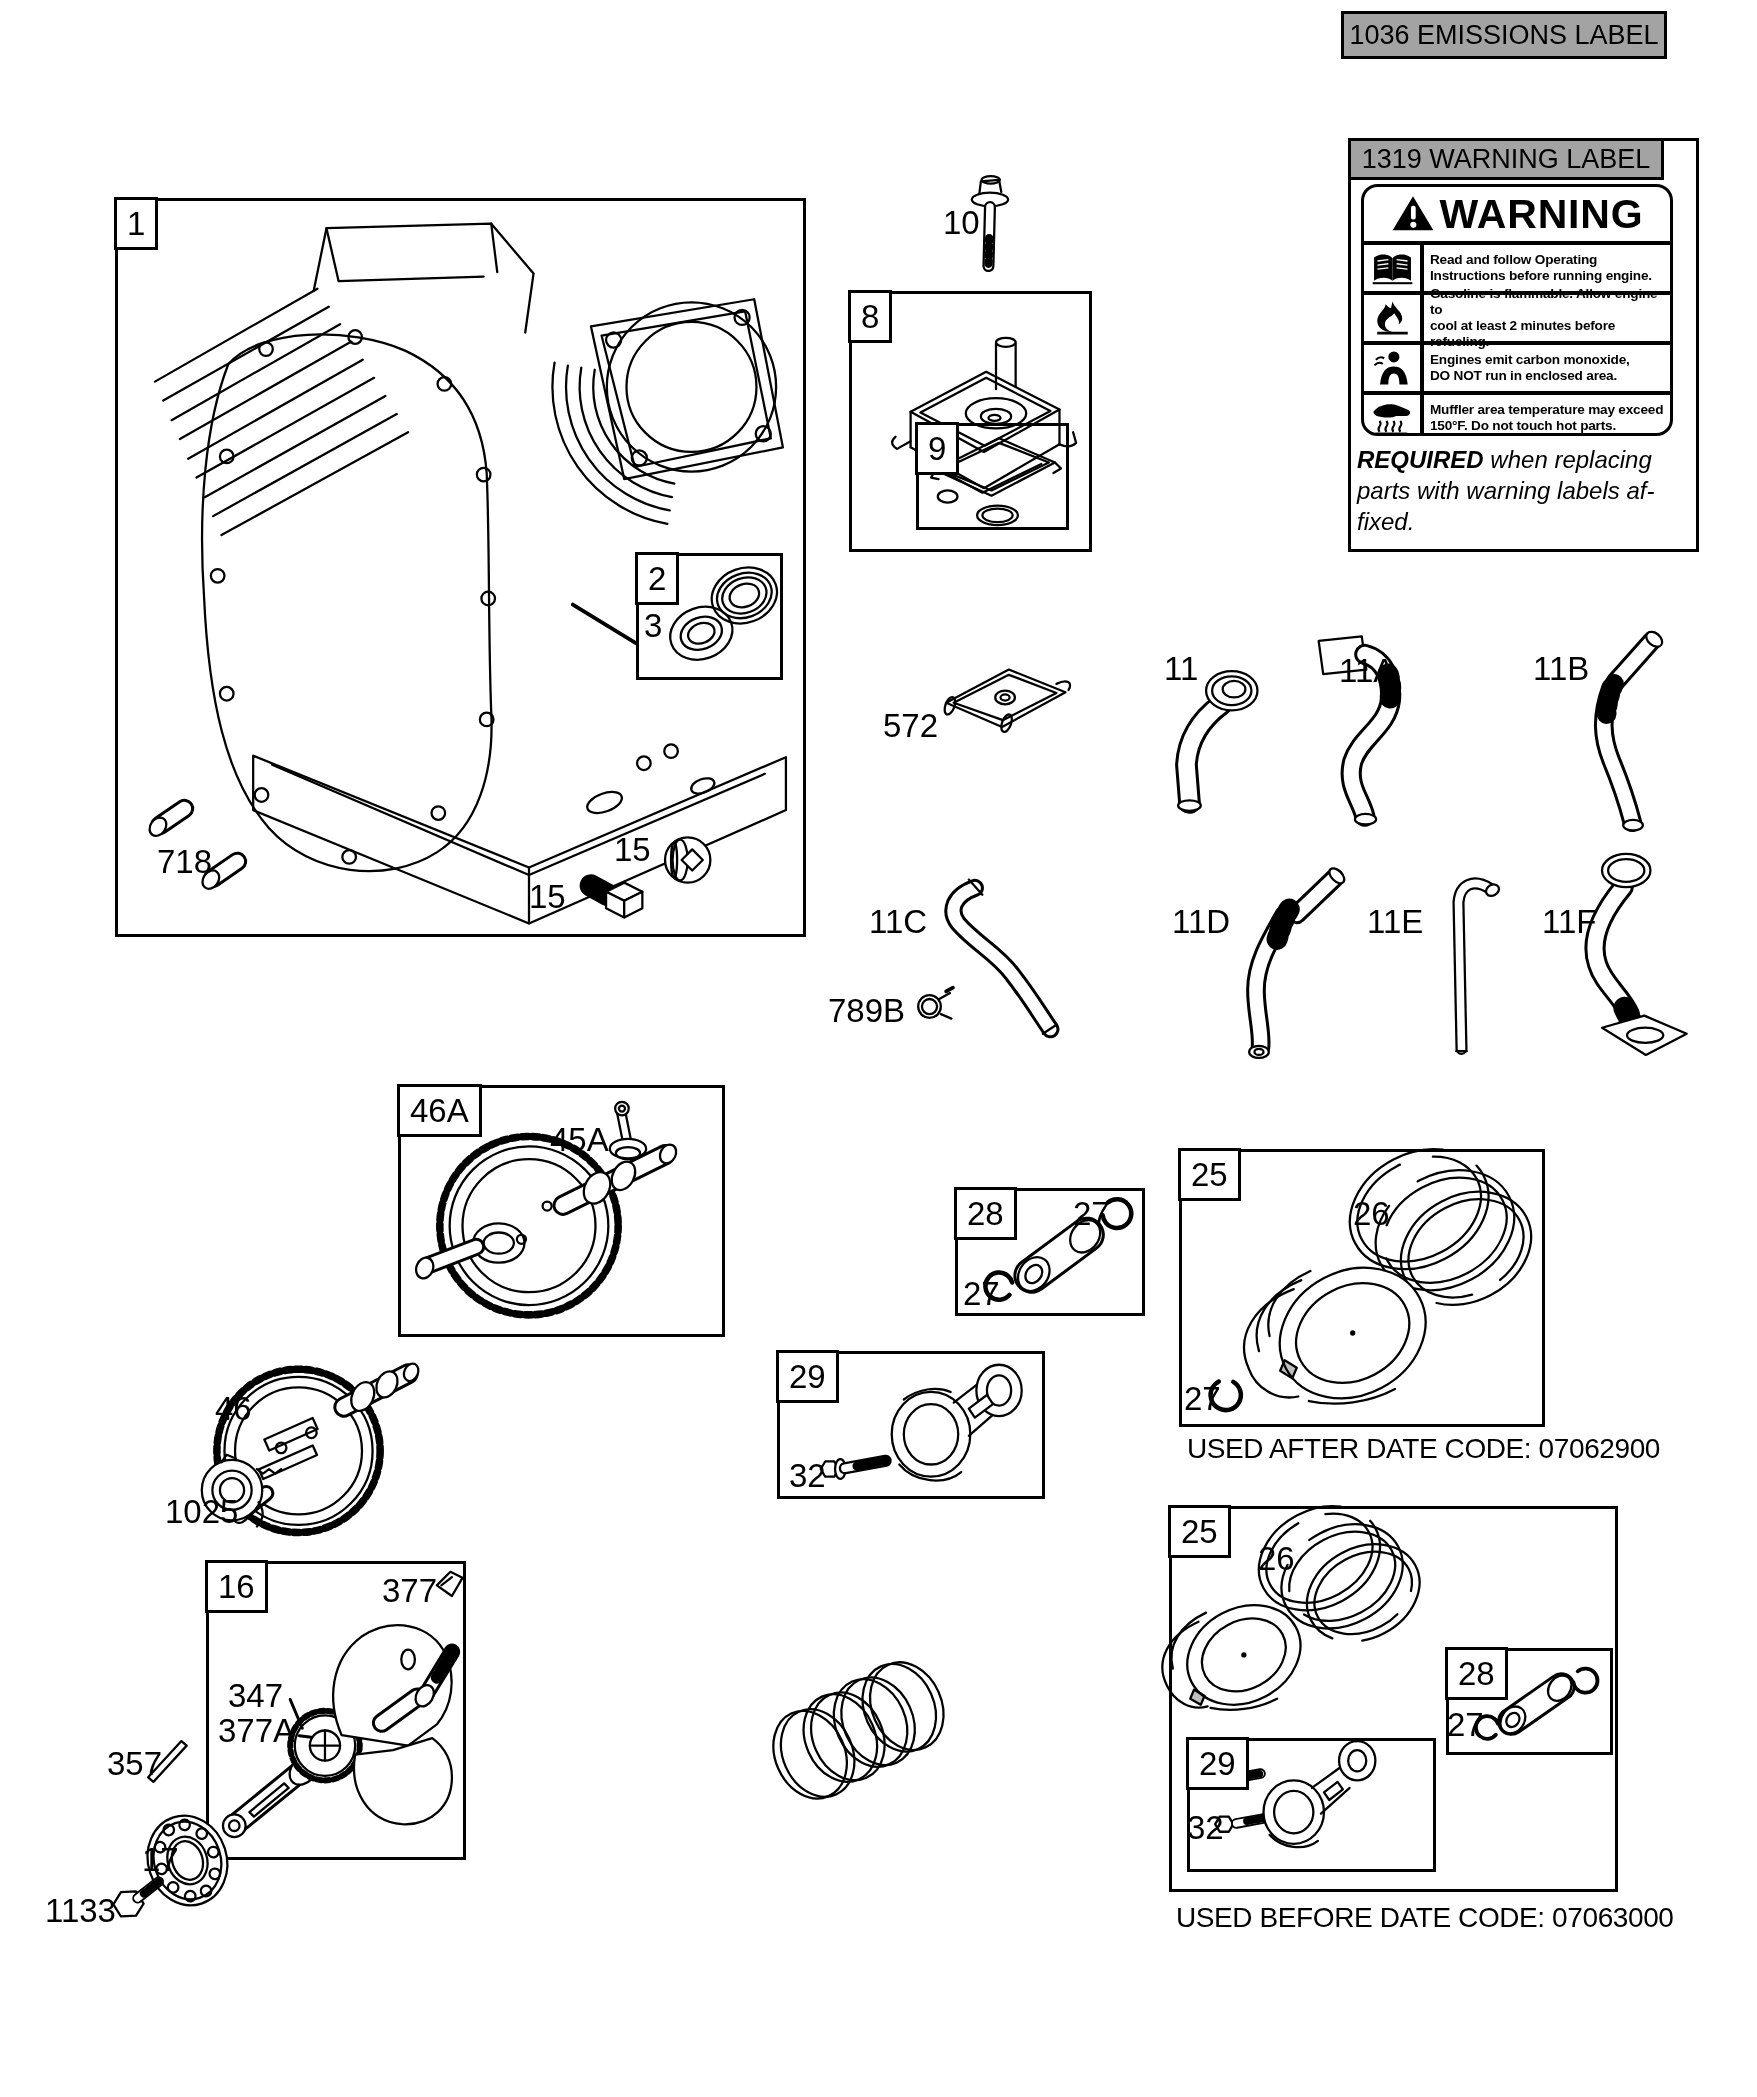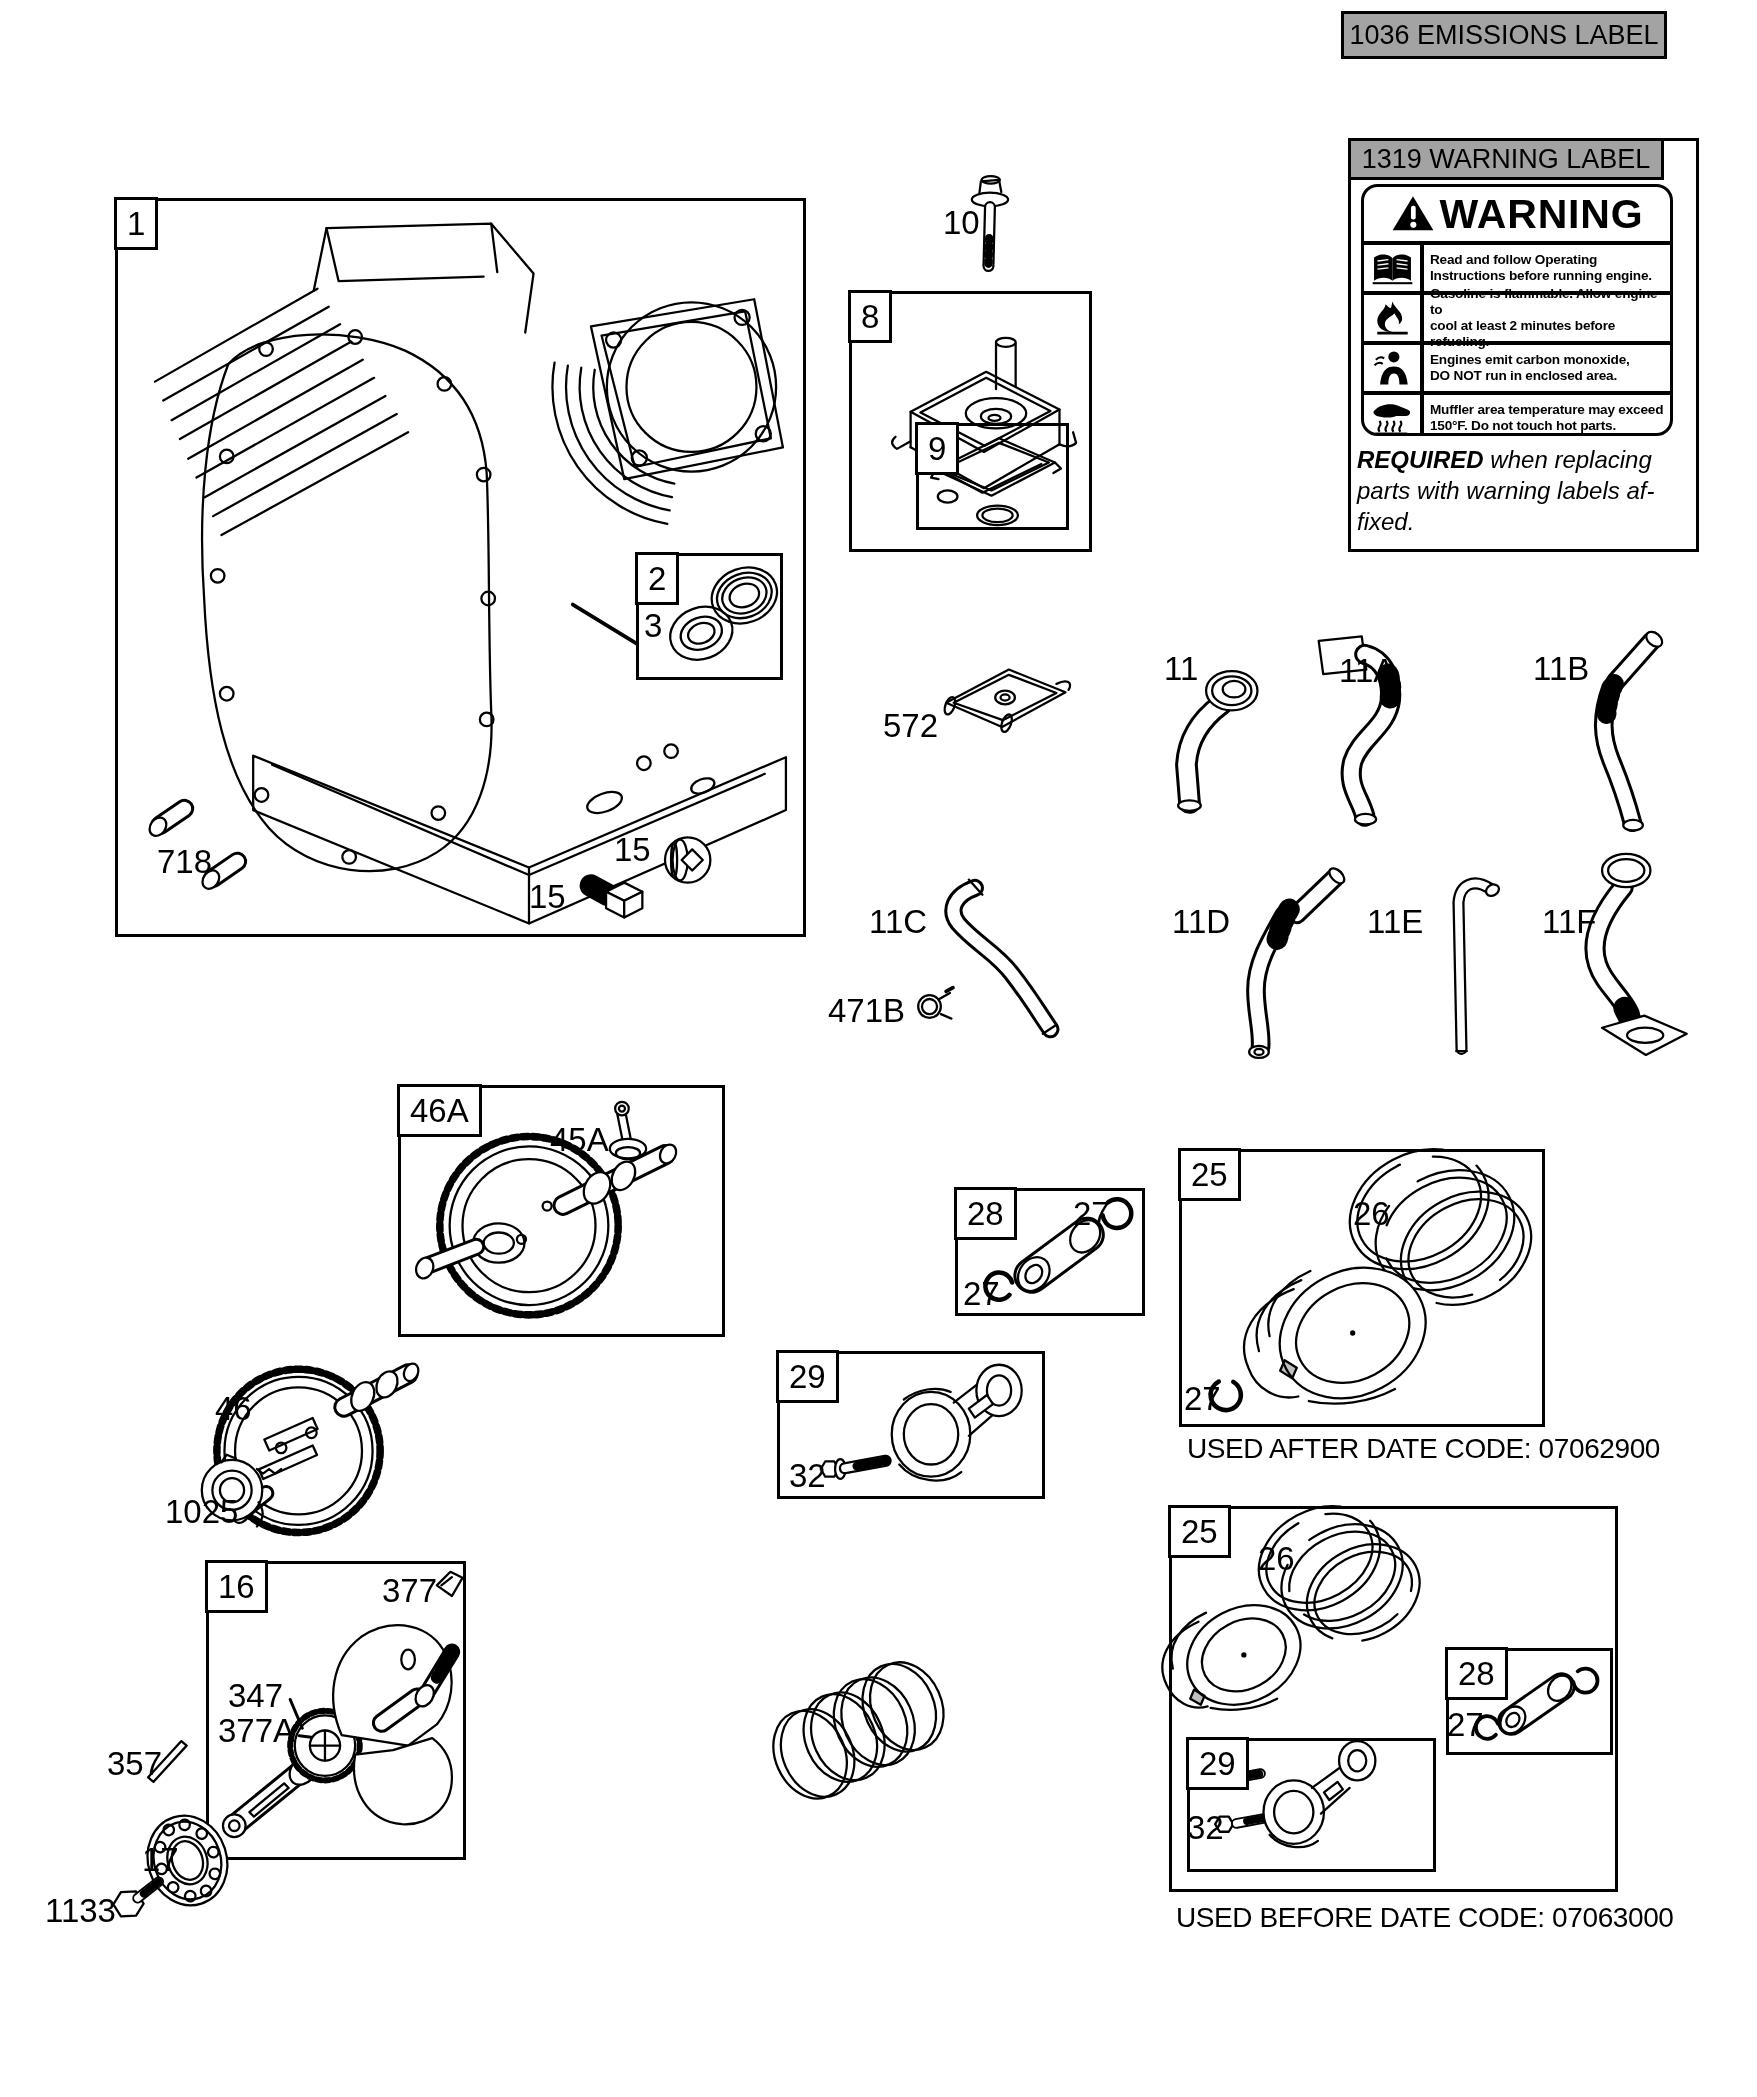--- a/index.html
+++ b/index.html
@@ -508,21 +508,21 @@
   <div class="callout" style="left:943px;top:206px">10</div>
   <div class="callout" style="left:644px;top:609px">3</div>
   <div class="callout" style="left:883px;top:709px">572</div>
   <div class="callout" style="left:157px;top:845px">718</div>
   <div class="callout" style="left:614px;top:833px">15</div>
   <div class="callout" style="left:529px;top:880px">15</div>
   <div class="callout" style="left:1164px;top:652px">11</div>
   <div class="callout" style="left:1339px;top:654px">11A</div>
   <div class="callout" style="left:1533px;top:652px">11B</div>
   <div class="callout" style="left:869px;top:905px">11C</div>
-  <div class="callout" style="left:828px;top:994px">471B</div>
+  <div class="callout" style="left:828px;top:994px">789B</div>
   <div class="callout" style="left:1172px;top:905px">11D</div>
   <div class="callout" style="left:1367px;top:905px">11E</div>
   <div class="callout" style="left:1542px;top:905px">11F</div>
   <div class="callout" style="left:550px;top:1123px">45A</div>
   <div class="callout" style="left:215px;top:1392px">46</div>
   <div class="callout" style="left:165px;top:1495px">1025</div>
   <div class="callout" style="left:382px;top:1574px">377</div>
   <div class="callout" style="left:228px;top:1679px">347</div>
   <div class="callout" style="left:218px;top:1714px">377A</div>
   <div class="callout" style="left:107px;top:1747px">357</div>

